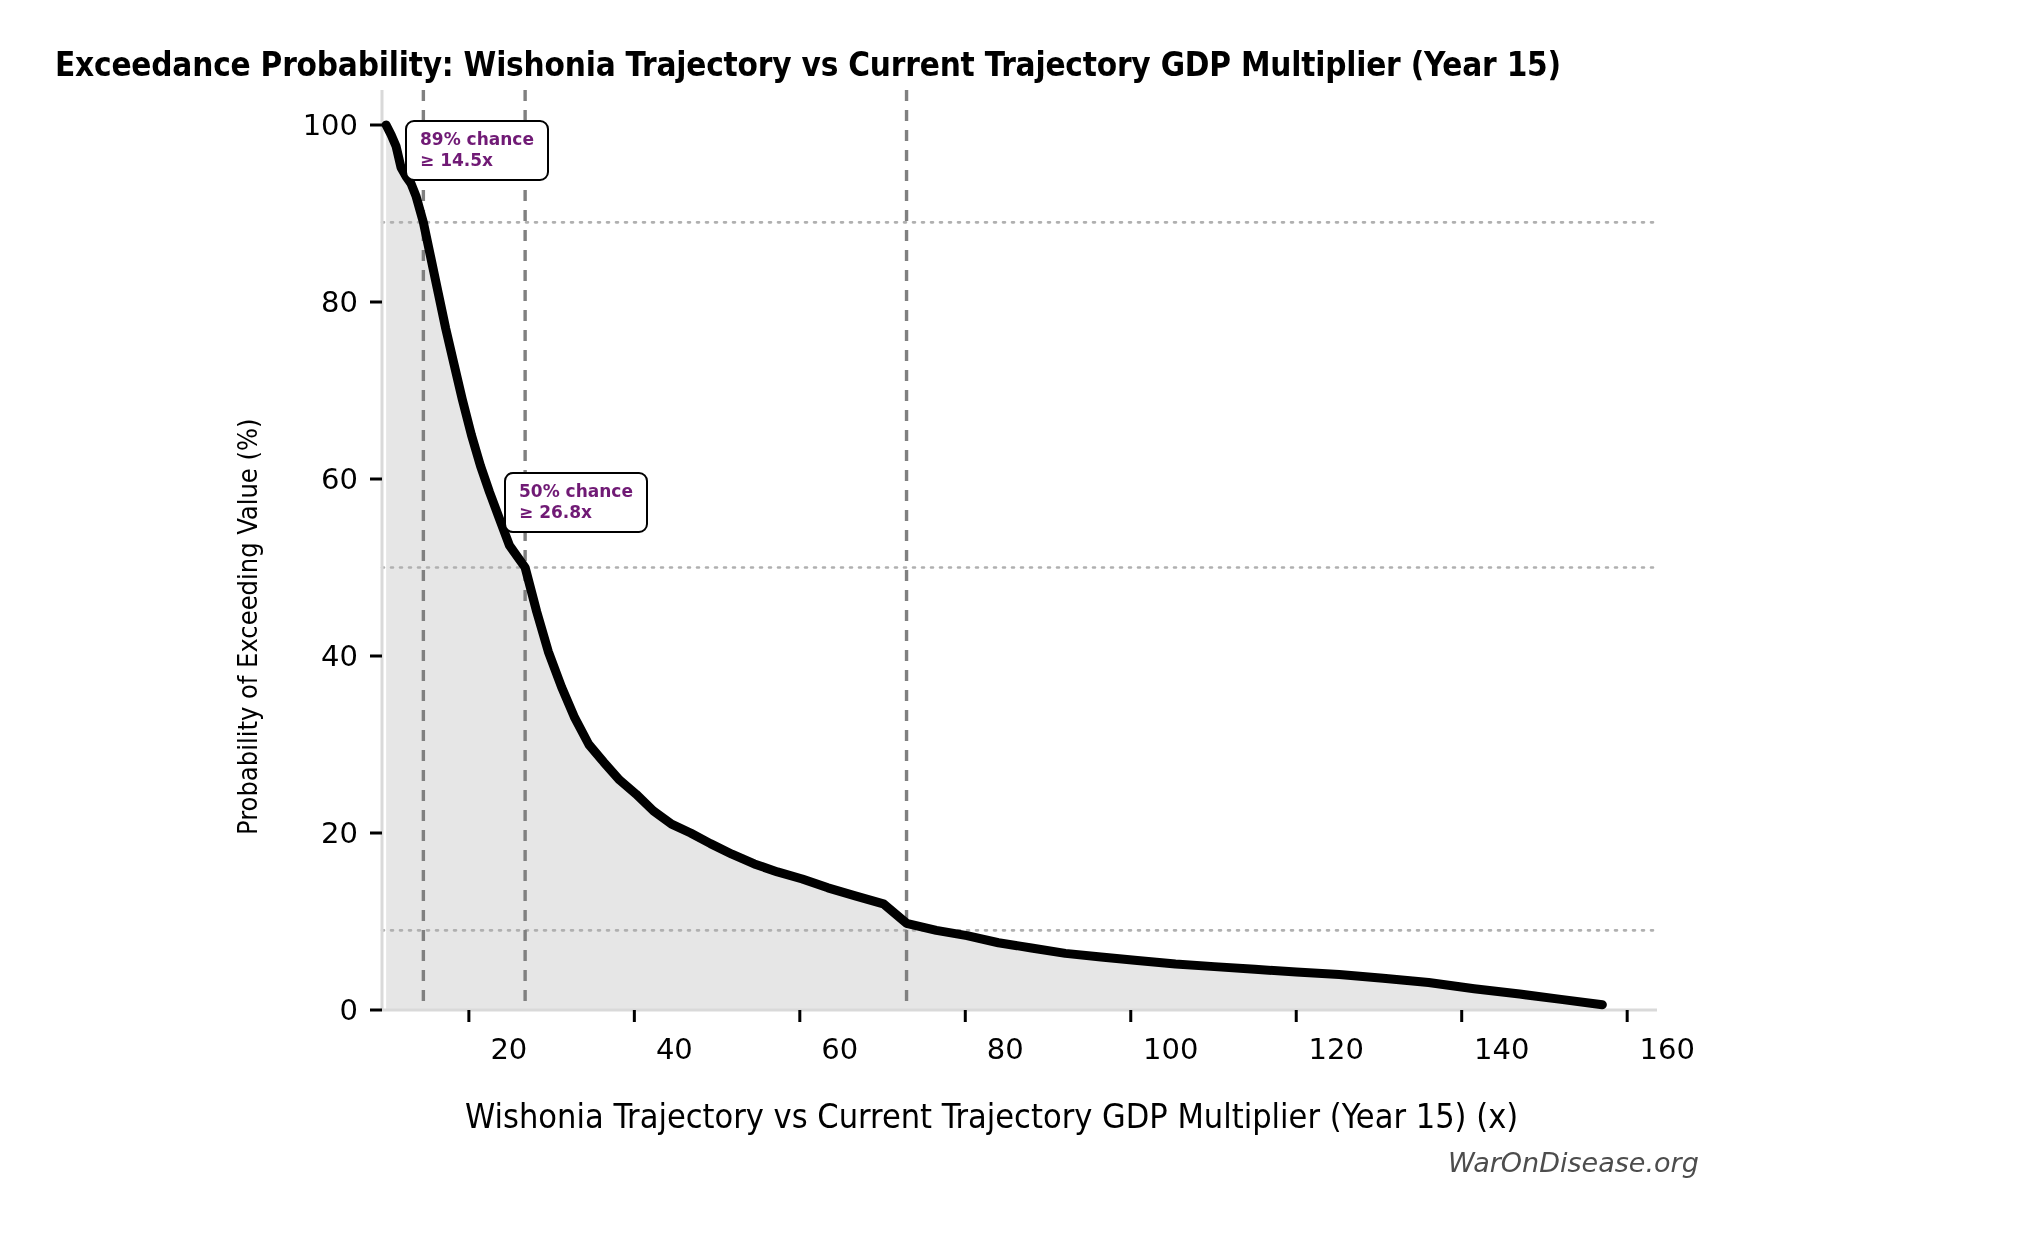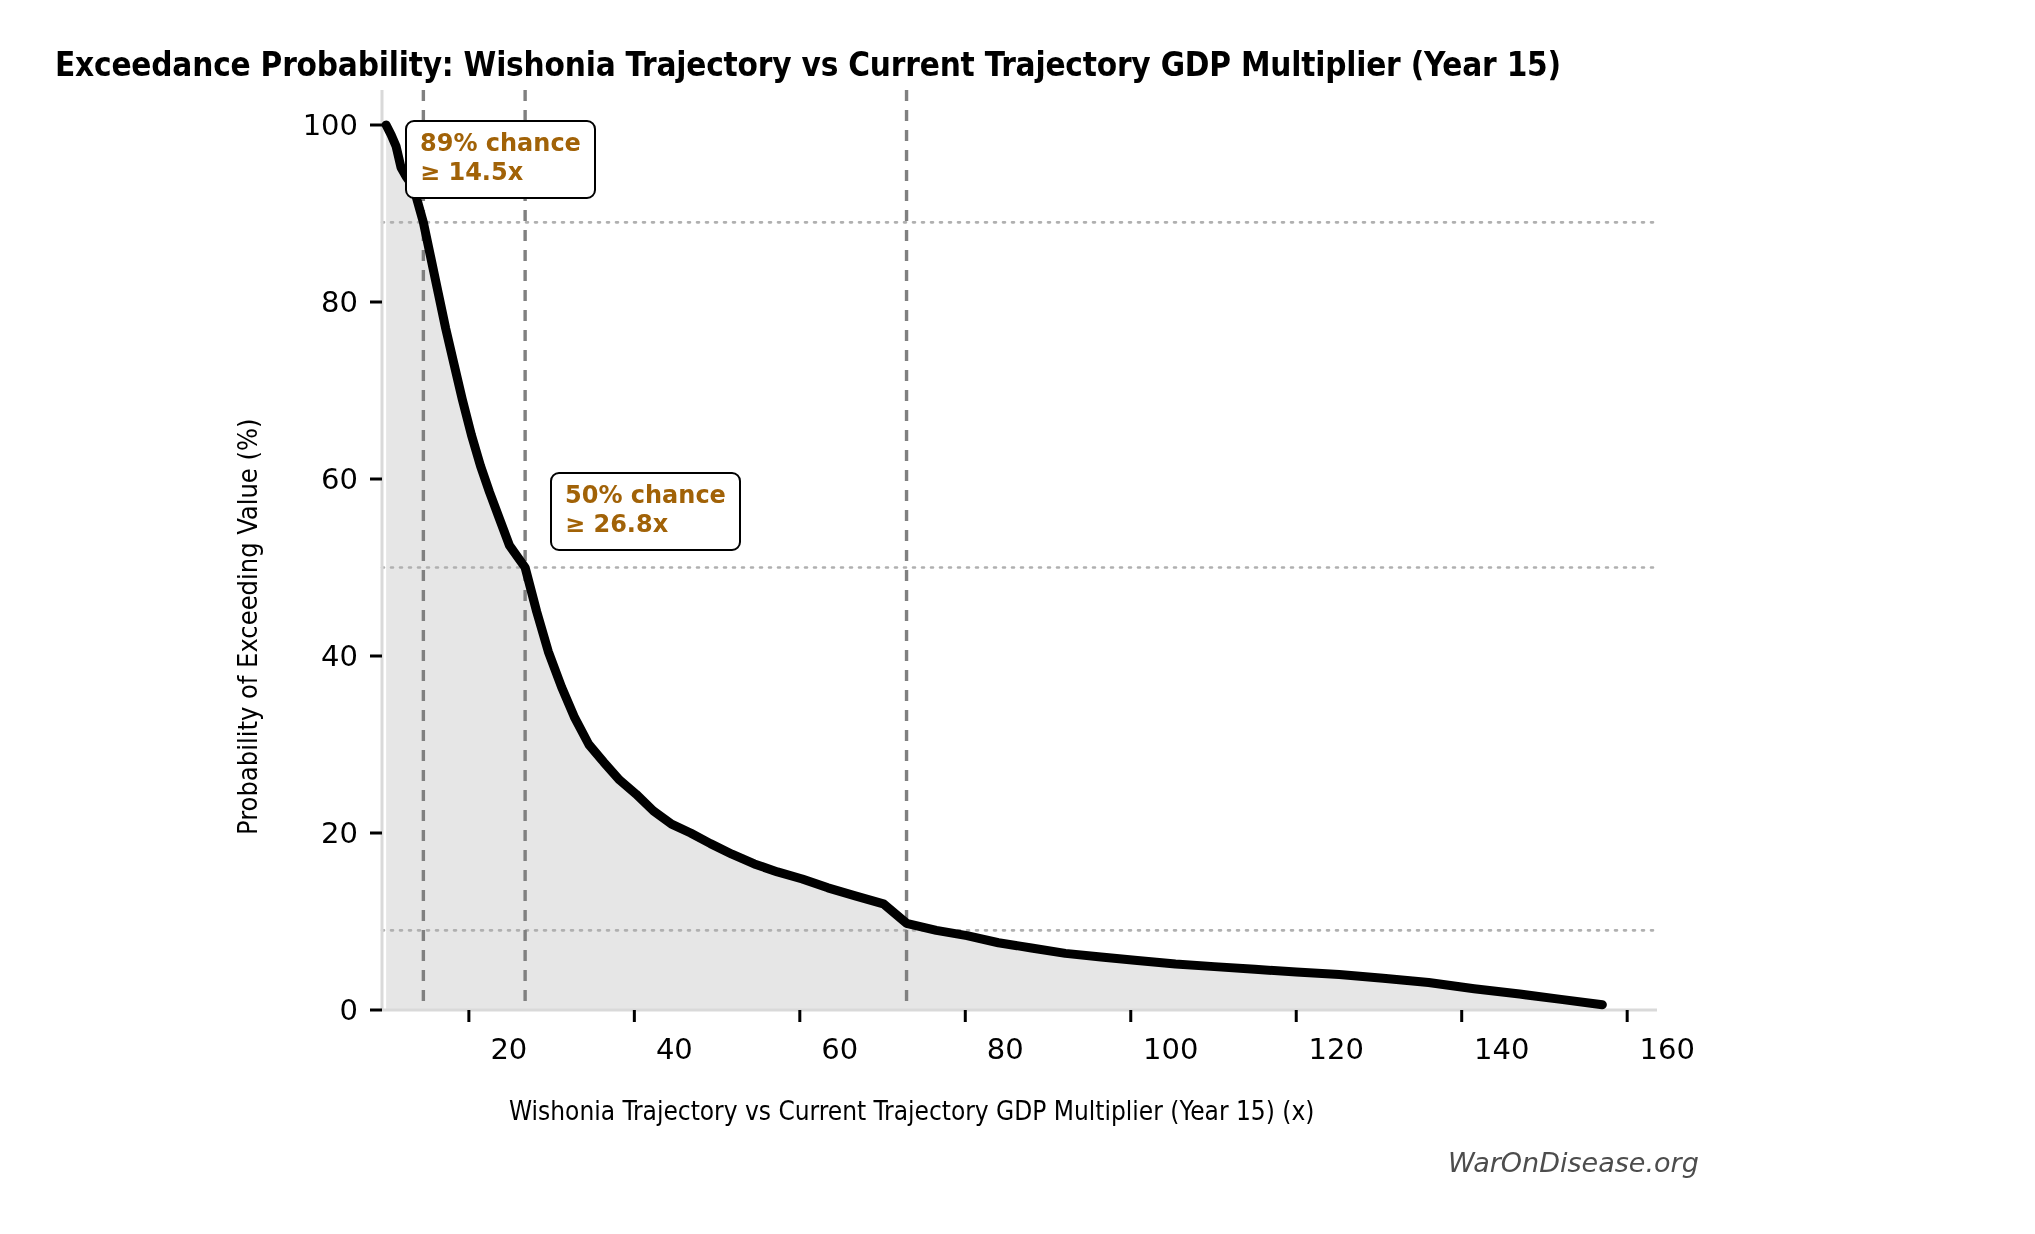--- a/index.html
+++ b/index.html
@@ -41,22 +41,21 @@
     position: absolute;
     font-size: 26px;
     font-family: "DejaVu Sans", sans-serif;
     color: #000;
     white-space: nowrap;
   }
   #x-axis-label {
     left: 465px;
     top: 1096px;
     font-family: "DejaVu Sans Condensed", "Liberation Sans Narrow", "DejaVu Sans", sans-serif;
-    font-size: 26px;
-    margin-left: 44px;
+    font-size: 34px;
   }
   #y-axis-label {
     left: -8px;
     top: 0px;
     transform-origin: left top;
     transform: translate(240px, 835px) rotate(-90deg);
     font-size: 27px;
     font-family: "DejaVu Sans Condensed", "Liberation Sans Narrow", "DejaVu Sans", sans-serif;
   }
   #watermark {
@@ -78,25 +77,25 @@
     margin-left: 40px;
   }
   .xtick-label { transform: translateX(-50%); }
   .ytick-label { transform: translateY(-50%); text-align: right; }
   .callout {
     position: absolute;
     background: #ffffff;
     border: 2.6px solid #000000;
     border-radius: 9px;
     padding: 7px 13px 9px 13px;
-    font-size: 24px;
+    font-size: 17px;
     font-weight: bold;
     font-family: "DejaVu Sans", sans-serif;
     line-height: 1.22;
-    color: #a16207;
+    color: #701a75;
     white-space: nowrap;
     box-sizing: border-box;
   }
   .callout-line2 { display: block; }
 </style>
 </head>
 <body>
 
 <div id="figure">
 
@@ -149,20 +148,20 @@
       <div class="tick-label ytick-label" style="right: 1677px; top: 656px; position: absolute;">40</div>
       <div class="tick-label ytick-label" style="right: 1677px; top: 479px; position: absolute;">60</div>
       <div class="tick-label ytick-label" style="right: 1677px; top: 302px; position: absolute;">80</div>
       <div class="tick-label ytick-label" style="right: 1677px; top: 125px; position: absolute;">100</div>
     </div>
 
   <div class="callout" id="callout-0" style="left: 405px; top: 120px;">
     <span>89% chance</span>
     <span class="callout-line2">≥ 14.5x</span>
   </div>
-  <div class="callout" id="callout-1" style="left: 550px; top: 472px;">
+  <div class="callout" id="callout-1" style="left: 504px; top: 472px;">
     <span>50% chance</span>
     <span class="callout-line2">≥ 26.8x</span>
   </div>
 
   <div id="watermark">WarOnDisease.org</div>
 
 </div>
 
 </body></html>

